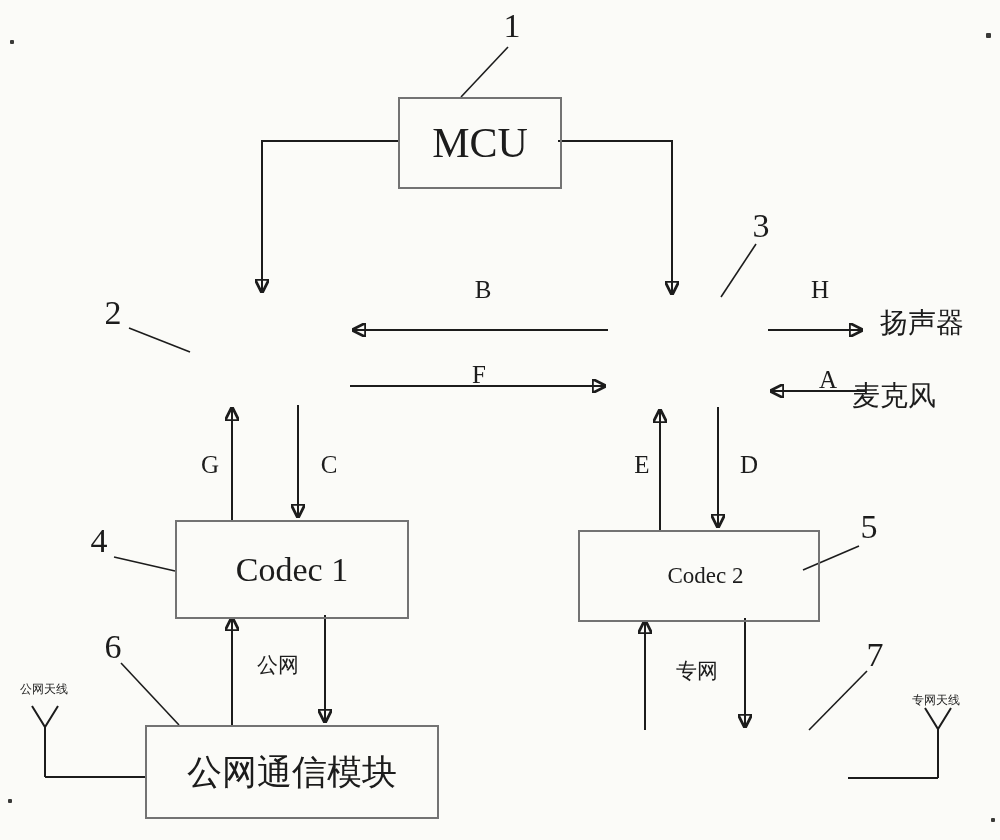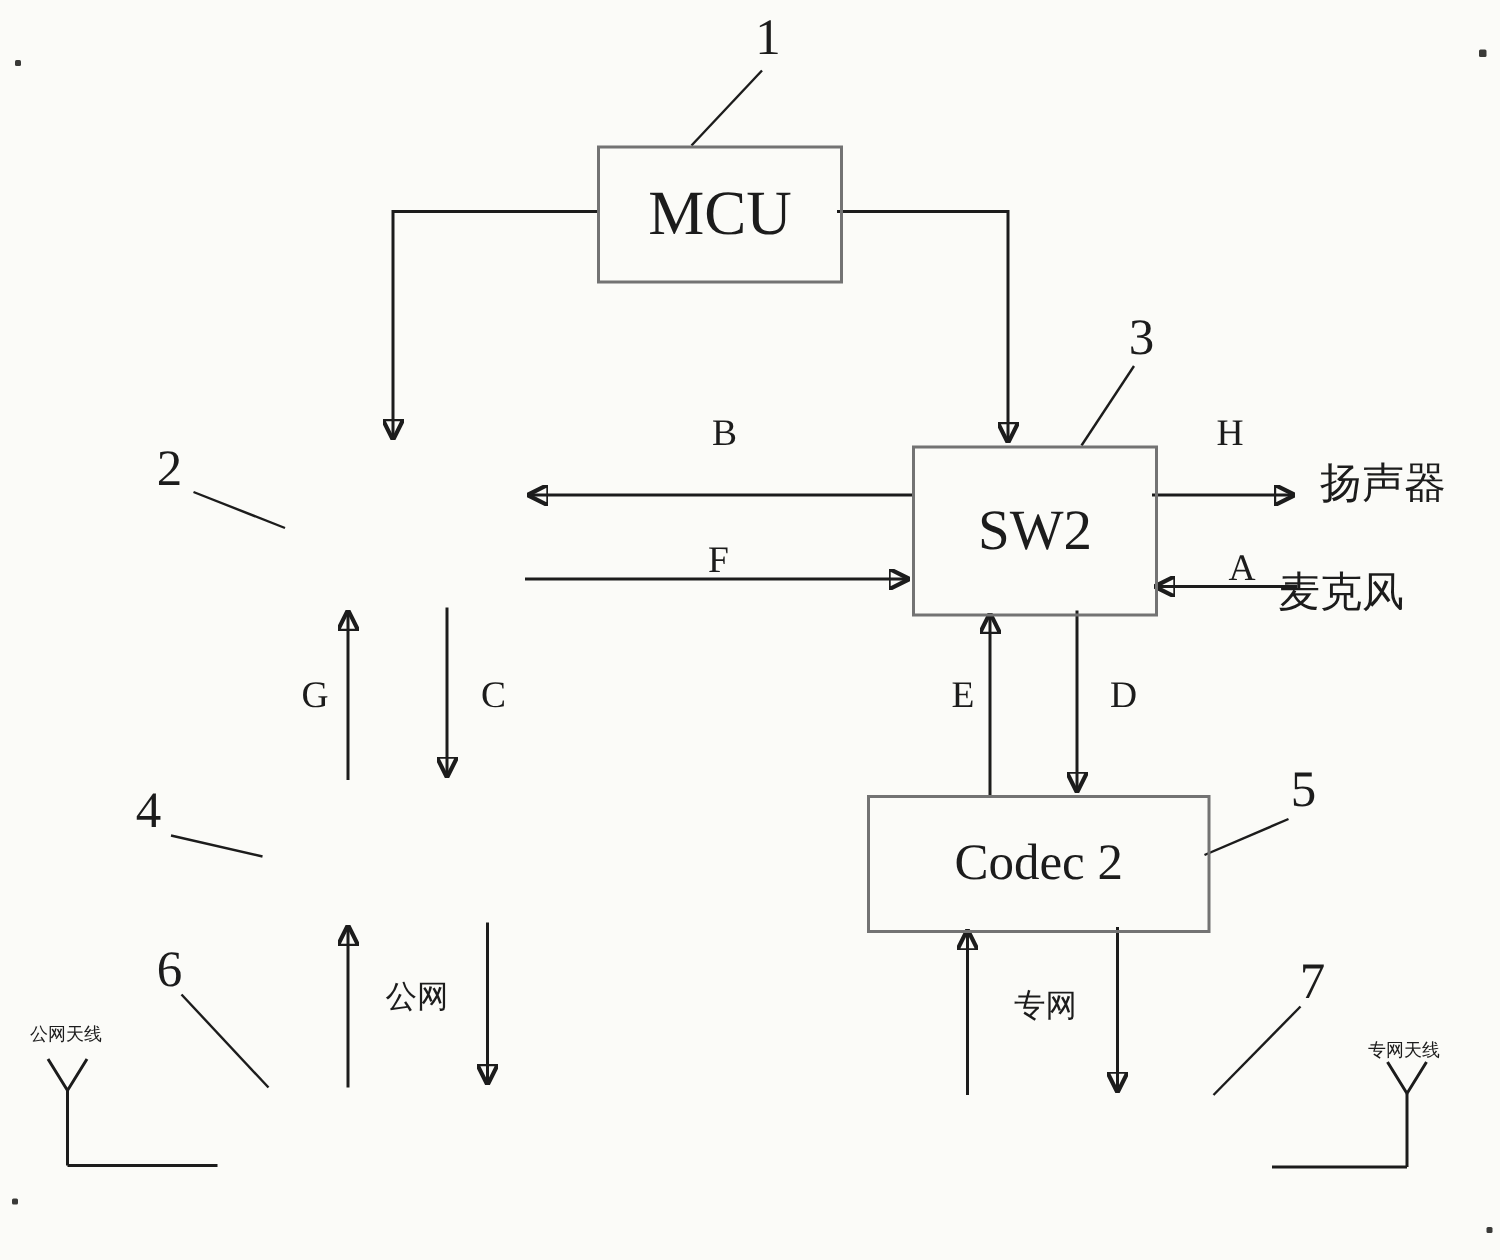--- a/index.html
+++ b/index.html
@@ -19,21 +19,21 @@
     position: absolute;
     border: 2px solid #737373;
     display: flex; align-items: center; justify-content: center;
     background: transparent;
     white-space: nowrap;
   }
   .box-mcu    { left: 398px; top: 97px;  width: 160px; height: 88px;  font-size: 42px; }
   .box-sw1    { left: 190px; top: 295px; width: 160px; height: 110px; font-size: 38px; }
   .box-sw2    { left: 608px; top: 297px; width: 160px; height: 110px; font-size: 38px; }
   .box-codec1 { left: 175px; top: 520px; width: 230px; height: 95px;  font-size: 34px; }
-  .box-codec2 { left: 578px; top: 530px; width: 225px; height: 88px;  font-size: 34px; }
+  .box-codec2 { left: 578px; top: 530px; width: 225px; height: 88px;  font-size: 23px; padding-left: 13px; }
   .box-pub    { left: 145px; top: 725px; width: 290px; height: 90px;  font-size: 35px; }
   .box-pri    { left: 558px; top: 730px; width: 290px; height: 87px;  font-size: 35px; }
   .lbl {
     position: absolute;
     transform: translate(-50%, -50%);
     white-space: nowrap;
     line-height: 1;
   }
   .callout { font-size: 34px; }
   .signal  { font-size: 25px; }
@@ -88,25 +88,28 @@
     <line class="leader" x1="756" y1="244" x2="721" y2="297"></line>
     <line class="leader" x1="114" y1="557" x2="175" y2="571"></line>
     <line class="leader" x1="859" y1="546" x2="803" y2="570"></line>
     <line class="leader" x1="121" y1="663" x2="179" y2="725"></line>
     <line class="leader" x1="867" y1="671" x2="809" y2="730"></line>
   </svg>
 
   <div class="box box-mcu">
     <span>MCU</span>
   </div>
-  <div class="box box-sw2">
-    <span>SW2</span>
+  <div class="box box-codec1">
+    <span>Codec 1</span>
   </div>
   <div class="box box-codec2">
     <span>Codec 2</span>
+  </div>
+  <div class="box box-pub">
+    <span>公网通信模块</span>
   </div>
 
   <span class="lbl callout" style="left:512px; top:26px;">1</span>
   <span class="lbl callout" style="left:113px; top:313px;">2</span>
   <span class="lbl callout" style="left:761px; top:226px;">3</span>
   <span class="lbl callout" style="left:99px;  top:541px;">4</span>
   <span class="lbl callout" style="left:869px; top:527px;">5</span>
   <span class="lbl callout" style="left:113px; top:647px;">6</span>
   <span class="lbl callout" style="left:875px; top:655px;">7</span>
 

